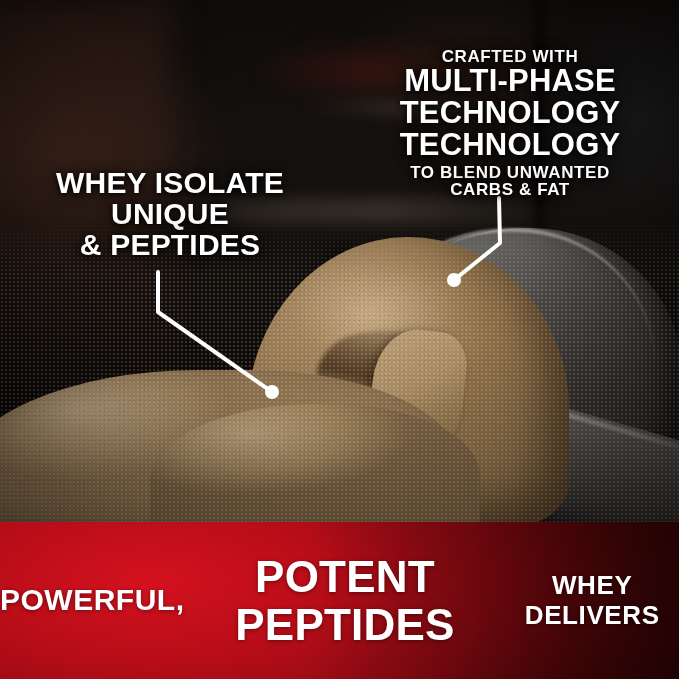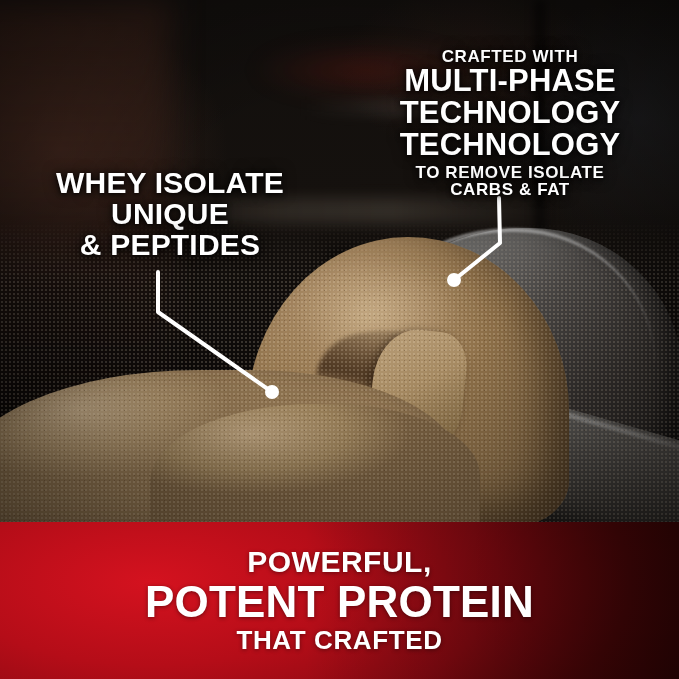--- a/index.html
+++ b/index.html
@@ -245,21 +245,20 @@
   }
   #banner::after {
     content: "";
     position: absolute; inset: 0;
     background: linear-gradient(90deg, rgba(0,0,0,0) 45%, rgba(0,0,0,0.35) 80%, rgba(0,0,0,0.55) 100%);
   }
   .banner-inner {
     position: absolute; inset: 0;
     z-index: 2;
     display: flex;
-    flex-direction: column;
     align-items: center;
     justify-content: center;
     color: #fff;
     text-align: center;
     text-shadow: 0 1px 4px rgba(0,0,0,0.45);
   }
   .bn-1 { font-weight: bold; font-size: 30px; letter-spacing: 0.5px; line-height: 1.08; }
   .bn-2 { font-weight: bold; font-size: 44px; letter-spacing: 0.2px; line-height: 1.08; }
   .bn-3 { font-weight: bold; font-size: 26px; letter-spacing: 0.6px; line-height: 1.12; }
 </style>
@@ -309,27 +308,27 @@
       <div class="big-line">WHEY ISOLATE</div>
       <div class="big-line">UNIQUE</div>
       <div class="big-line">&amp; PEPTIDES</div>
     </div>
 
     <div class="callout" id="callout-right">
       <div class="small-line">CRAFTED WITH</div>
       <div class="big-line">MULTI-PHASE</div>
       <div class="big-line">TECHNOLOGY</div>
       <div class="big-line">TECHNOLOGY</div>
-      <div class="small-line" style="margin-top:3px">TO REMOVE ISOLATE</div>
+      <div class="small-line" style="margin-top:3px">TO BLEND UNWANTED</div>
       <div class="small-line">CARBS &amp; FAT</div>
     </div>
 
   </div>
 
   <div id="banner">
     <div class="banner-inner">
       <div class="bn-1">POWERFUL,</div>
-      <div class="bn-2">POTENT PROTEIN</div>
-      <div class="bn-3">THAT CRAFTED</div>
+      <div class="bn-2">POTENT PEPTIDES</div>
+      <div class="bn-3">WHEY DELIVERS</div>
     </div>
   </div>
 
 </div>
 
 </body></html>

